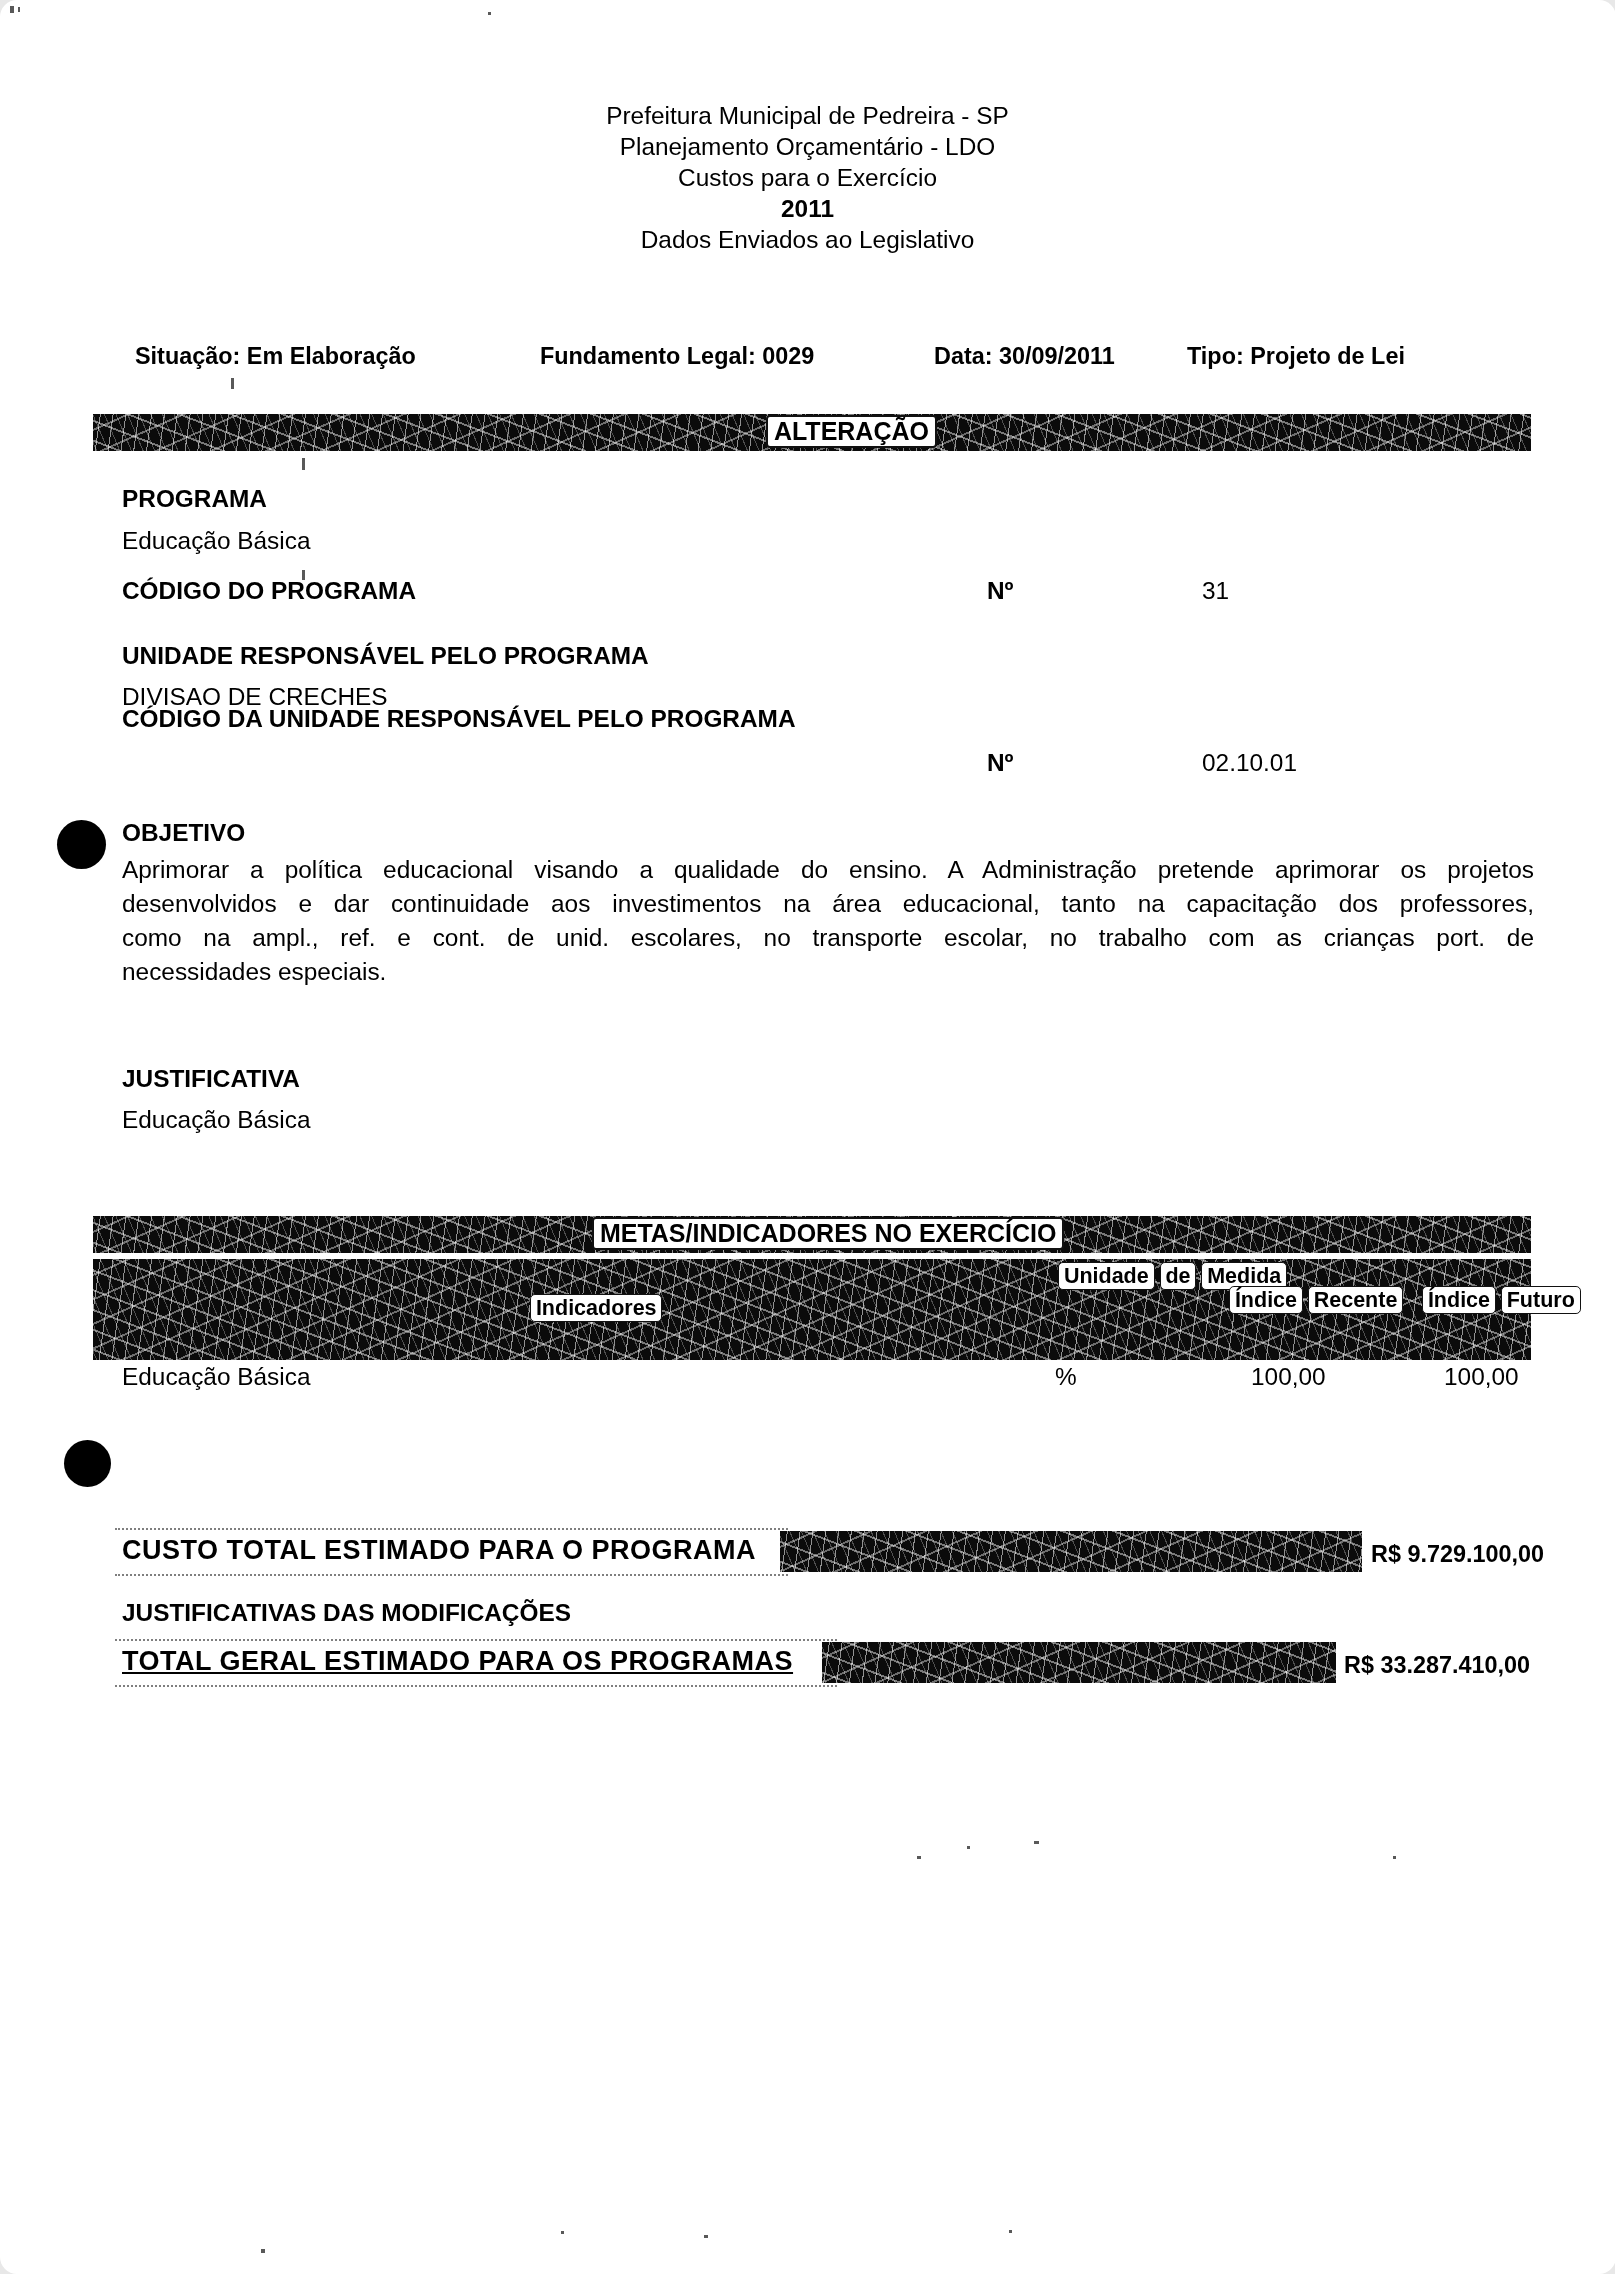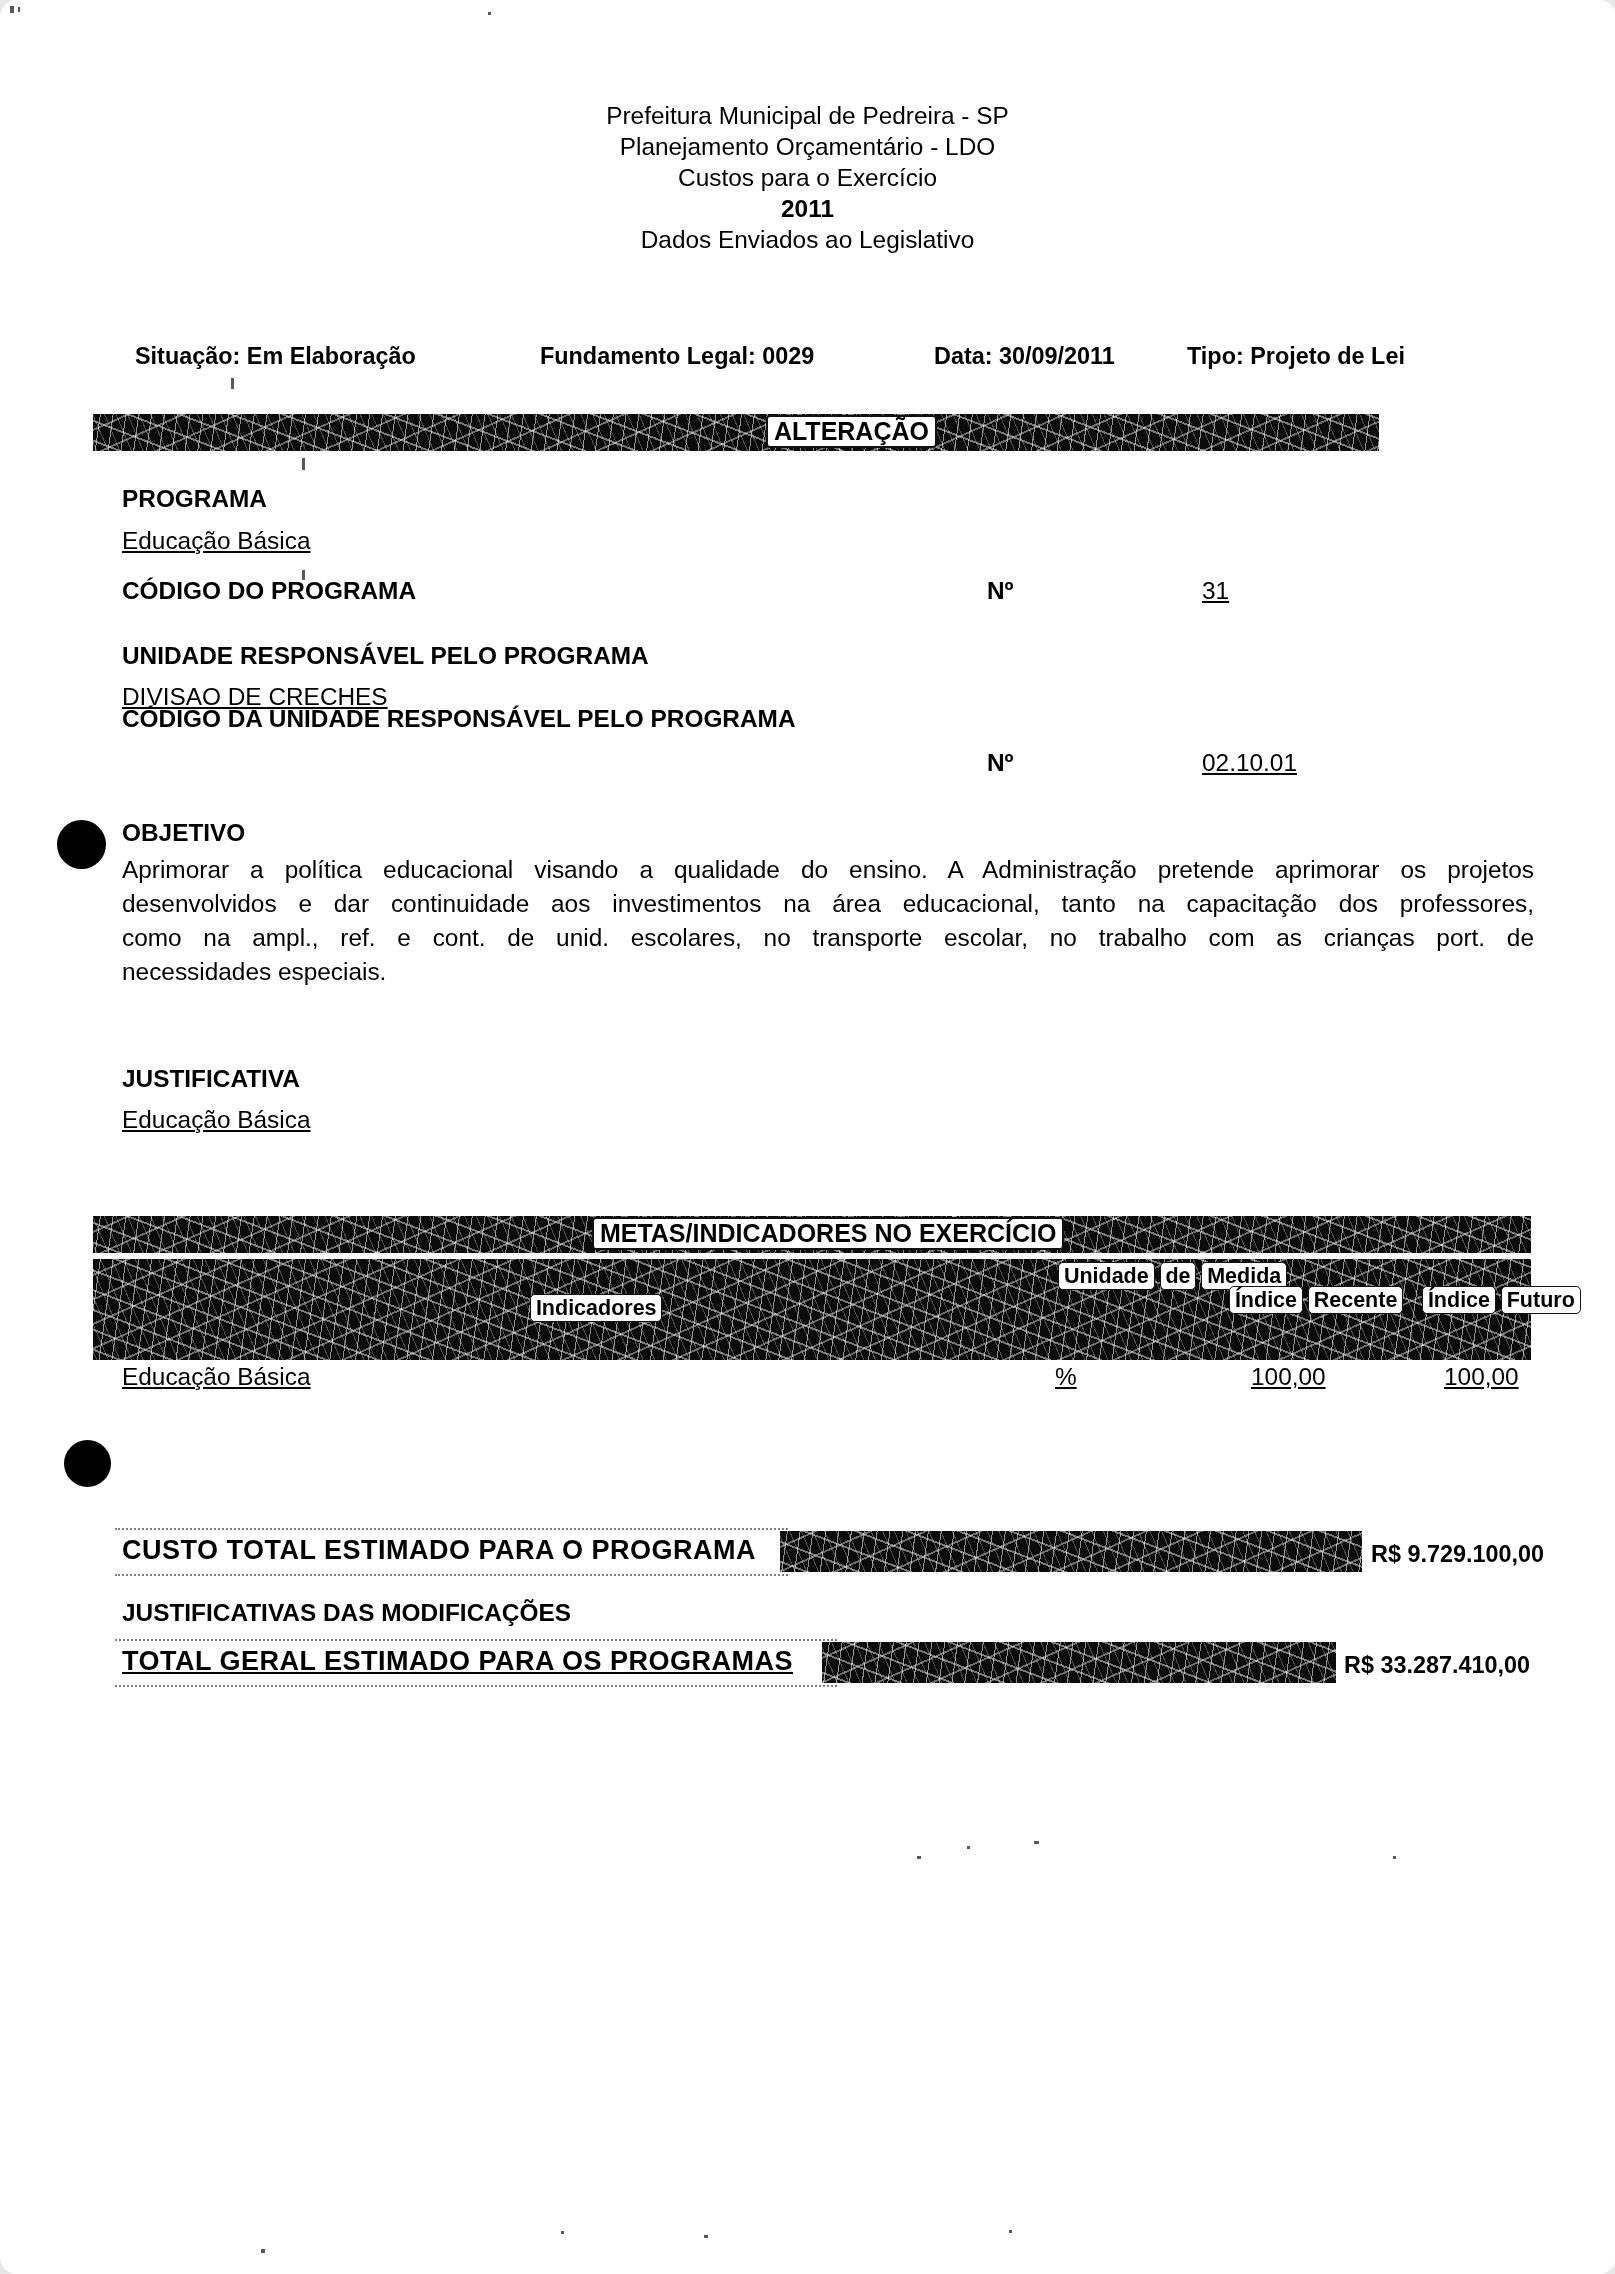--- a/index.html
+++ b/index.html
@@ -23,21 +23,21 @@
       repeating-linear-gradient(21deg, rgba(255,255,255,0) 0 8.8px, rgba(255,255,255,.45) 8.8px 10.7px, rgba(255,255,255,0) 10.7px 18.5px),
       repeating-linear-gradient(156deg, rgba(255,255,255,0) 0 13.7px, rgba(255,255,255,.4) 13.7px 15.6px, rgba(255,255,255,0) 15.6px 22.4px),
       repeating-linear-gradient(67deg, rgba(255,255,255,0) 0 2.9px, rgba(255,255,255,.28) 2.9px 3.9px, rgba(255,255,255,0) 3.9px 10.7px);
   }
   .chip{
     position:absolute;background:#fff;color:#000;font-weight:bold;
     border:2px solid #111;border-radius:3.9px;padding:0 5.9px;white-space:nowrap;
   }
   .chip.small{border-width:1.5px;border-radius:4.9px;padding:0 4.9px;font-size:21.5px;line-height:26px;}
   .label-b{position:absolute;font-weight:bold;font-size:24.4px;white-space:nowrap;}
-  .value-r{position:absolute;font-size:24.4px;white-space:nowrap;text-decoration:underline;}
+  .value-r{position:absolute;font-size:24.4px;white-space:nowrap;}
   .para{position:absolute;left:122px;width:1412px;font-size:24.4px;line-height:34px;}
   .para .jline{text-align:justify;text-align-last:justify;}
   .para .lline{text-align:left;}
   .hole{position:absolute;background:#000;border-radius:50%;}
   .stack{position:absolute;display:flex;flex-direction:row;align-items:center;gap:4.9px;}
   .stack .chip{position:static;}
   .cost-label{position:absolute;font-weight:bold;font-size:27px;letter-spacing:0.5px;white-space:nowrap;}
   .cost-value{position:absolute;font-weight:bold;font-size:23.4px;white-space:nowrap;}
   .scan-rule{position:absolute;height:0;border-top:2px dotted rgba(0,0,0,.5);}
   .speck{position:absolute;background:rgba(0,0,0,.65);}
@@ -55,21 +55,21 @@
     <div>Dados Enviados ao Legislativo</div>
   </div>
 
   <div class="meta">
     <span style="left:135px">Situação: Em Elaboração</span>
     <span style="left:540px">Fundamento Legal: 0029</span>
     <span style="left:934px">Data: 30/09/2011</span>
     <span style="left:1187px">Tipo: Projeto de Lei</span>
   </div>
 
-  <div class="abs noise" style="left:93px;top:414px;width:1286px;height:37px;">
+  <div class="abs noise" style="left:93px;top:414px;width:1438px;height:37px;">
     <span class="chip" style="left:673px;top:1px;font-size:25px;line-height:29px;">ALTERAÇÃO</span>
   </div>
 
   <div class="label-b" style="left:122px;top:485px;">PROGRAMA</div>
   <div class="value-r" style="left:122px;top:527px;">Educação Básica</div>
 
   <div class="label-b" style="left:122px;top:577px;">CÓDIGO DO PROGRAMA</div>
   <div class="label-b" style="left:987px;top:577px;">Nº</div>
   <div class="value-r" style="left:1202px;top:577px;">31</div>
 

